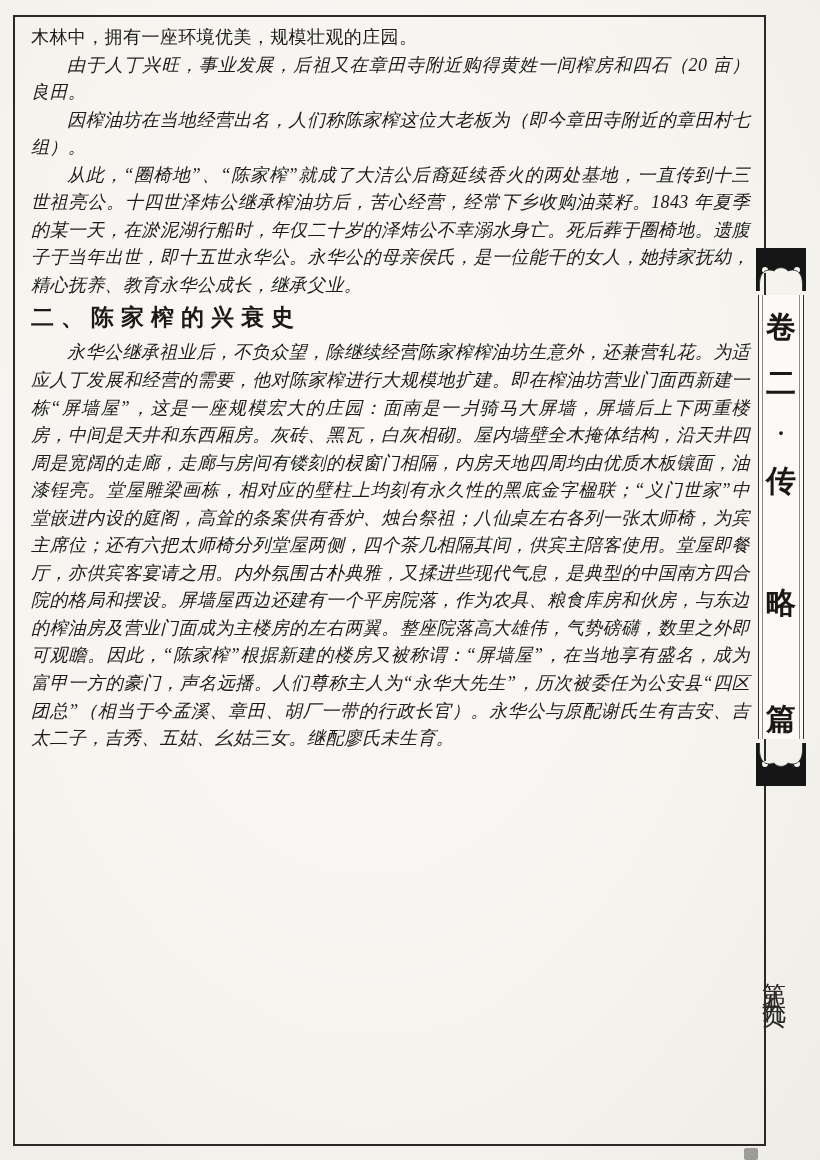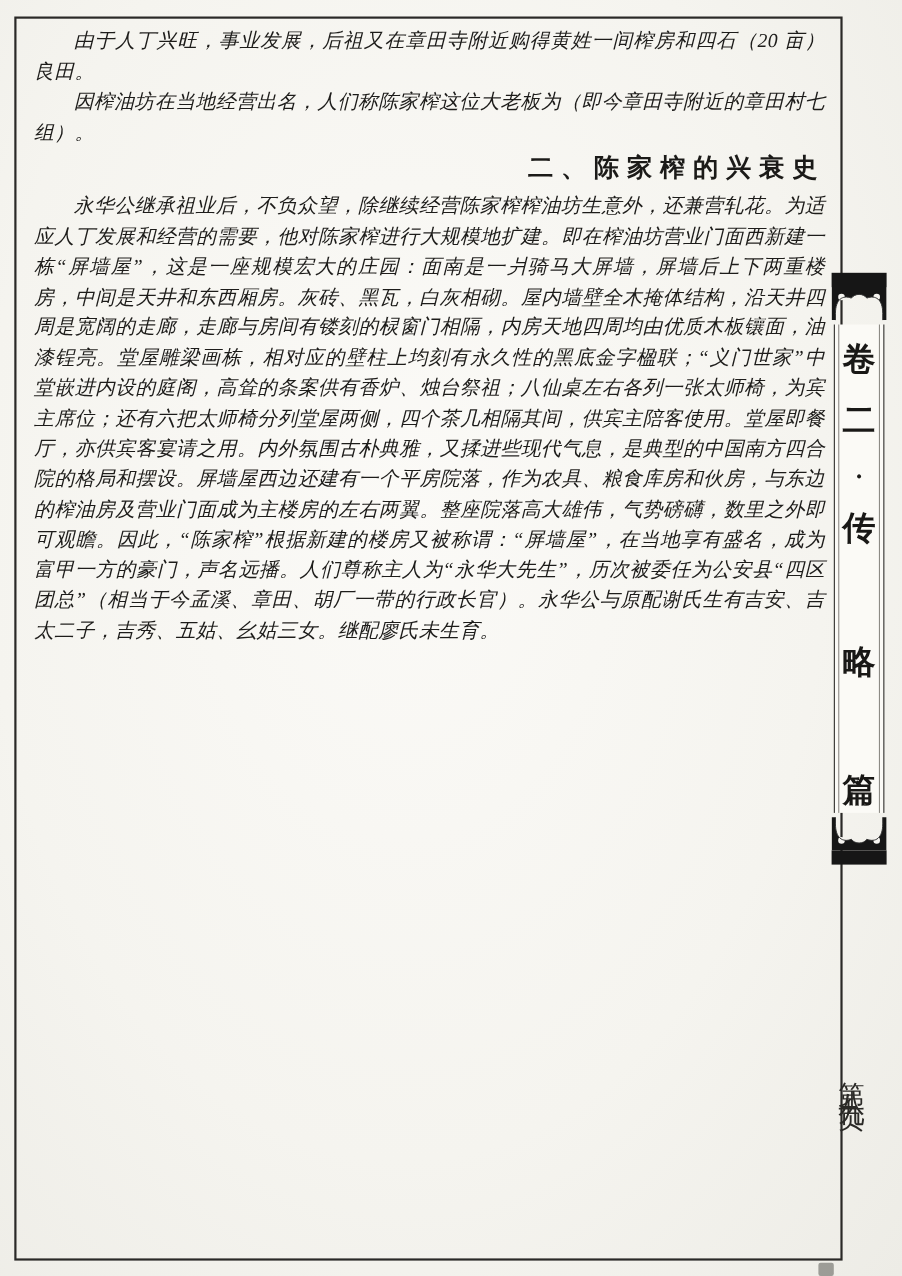--- a/index.html
+++ b/index.html
@@ -20,21 +20,21 @@
     overflow:hidden;
   }
   .bodytext{
     font-size:18px;line-height:27.55px;color:#1d1c1a;
     text-align:justify;text-justify:inter-ideograph;
     letter-spacing:0.4px;
   }
   .para{margin:0;}
   .para.indent{text-indent:2em;font-style:italic;}
   .heading{
-    margin:5px 0 7px;text-align:right;
+    margin:5px 0 7px;text-align:left;
     font-size:23px;line-height:28px;font-weight:bold;
     letter-spacing:7px;color:#1b1a18;
   }
   
   .banner{
     position:absolute;left:756px;top:248px;width:50px;height:542px;
   }
   .banner .bar{height:13px;background:#161616;width:100%;}
   .banner .orn{display:block;width:50px;height:34px;}
   .banner .orn.flip{transform:scaleY(-1);}
@@ -66,22 +66,24 @@
     background:#5a5954;opacity:.55;border-radius:2px;
   }
 </style>
 </head>
 <body>
 
 <div class="page">
 
   <div class="frame">
     <div class="bodytext">
+      <p class="para">木林中，拥有一座环境优美，规模壮观的庄园。</p>
       <p class="para indent">由于人丁兴旺，事业发展，后祖又在章田寺附近购得黄姓一间榨房和四石（20 亩）良田。</p>
       <p class="para indent">因榨油坊在当地经营出名，人们称陈家榨这位大老板为（即今章田寺附近的章田村七组）。</p>
+      <p class="para indent">从此，“圈椅地”、“陈家榨”就成了大洁公后裔延续香火的两处基地，一直传到十三世祖亮公。十四世泽炜公继承榨油坊后，苦心经营，经常下乡收购油菜籽。1843 年夏季的某一天，在淤泥湖行船时，年仅二十岁的泽炜公不幸溺水身亡。死后葬于圈椅地。遗腹子于当年出世，即十五世永华公。永华公的母亲侯氏，是一位能干的女人，她持家抚幼，精心抚养、教育永华公成长，继承父业。</p>
       <h2 class="heading">二、陈家榨的兴衰史</h2>
       <p class="para indent">永华公继承祖业后，不负众望，除继续经营陈家榨榨油坊生意外，还兼营轧花。为适应人丁发展和经营的需要，他对陈家榨进行大规模地扩建。即在榨油坊营业门面西新建一栋“屏墙屋”，这是一座规模宏大的庄园：面南是一爿骑马大屏墙，屏墙后上下两重楼房，中间是天井和东西厢房。灰砖、黑瓦，白灰相砌。屋内墙壁全木掩体结构，沿天井四周是宽阔的走廊，走廊与房间有镂刻的棂窗门相隔，内房天地四周均由优质木板镶面，油漆锃亮。堂屋雕梁画栋，相对应的壁柱上均刻有永久性的黑底金字楹联；“义门世家”中堂嵌进内设的庭阁，高耸的条案供有香炉、烛台祭祖；八仙桌左右各列一张太师椅，为宾主席位；还有六把太师椅分列堂屋两侧，四个茶几相隔其间，供宾主陪客使用。堂屋即餐厅，亦供宾客宴请之用。内外氛围古朴典雅，又揉进些现代气息，是典型的中国南方四合院的格局和摆设。屏墙屋西边还建有一个平房院落，作为农具、粮食库房和伙房，与东边的榨油房及营业门面成为主楼房的左右两翼。整座院落高大雄伟，气势磅礴，数里之外即可观瞻。因此，“陈家榨”根据新建的楼房又被称谓：“屏墙屋”，在当地享有盛名，成为富甲一方的豪门，声名远播。人们尊称主人为“永华大先生”，历次被委任为公安县“四区团总”（相当于今孟溪、章田、胡厂一带的行政长官）。永华公与原配谢氏生有吉安、吉太二子，吉秀、五姑、幺姑三女。继配廖氏未生育。</p>
     </div>
   </div>
 
   <div class="banner">
     <div class="bar"></div>
     <svg class="orn" viewBox="0 0 50 34" xmlns="http://www.w3.org/2000/svg">
       <path d="M0,0 H50 V30 H46.5 V24 C46.5,11 40,7 32,10 C29,5.5 21,5.5 18,10 C10,7 3.5,11 3.5,24 V30 H0 Z" fill="#161616"></path>
       <circle cx="9" cy="9" r="3" fill="#f6f5f1"></circle>

